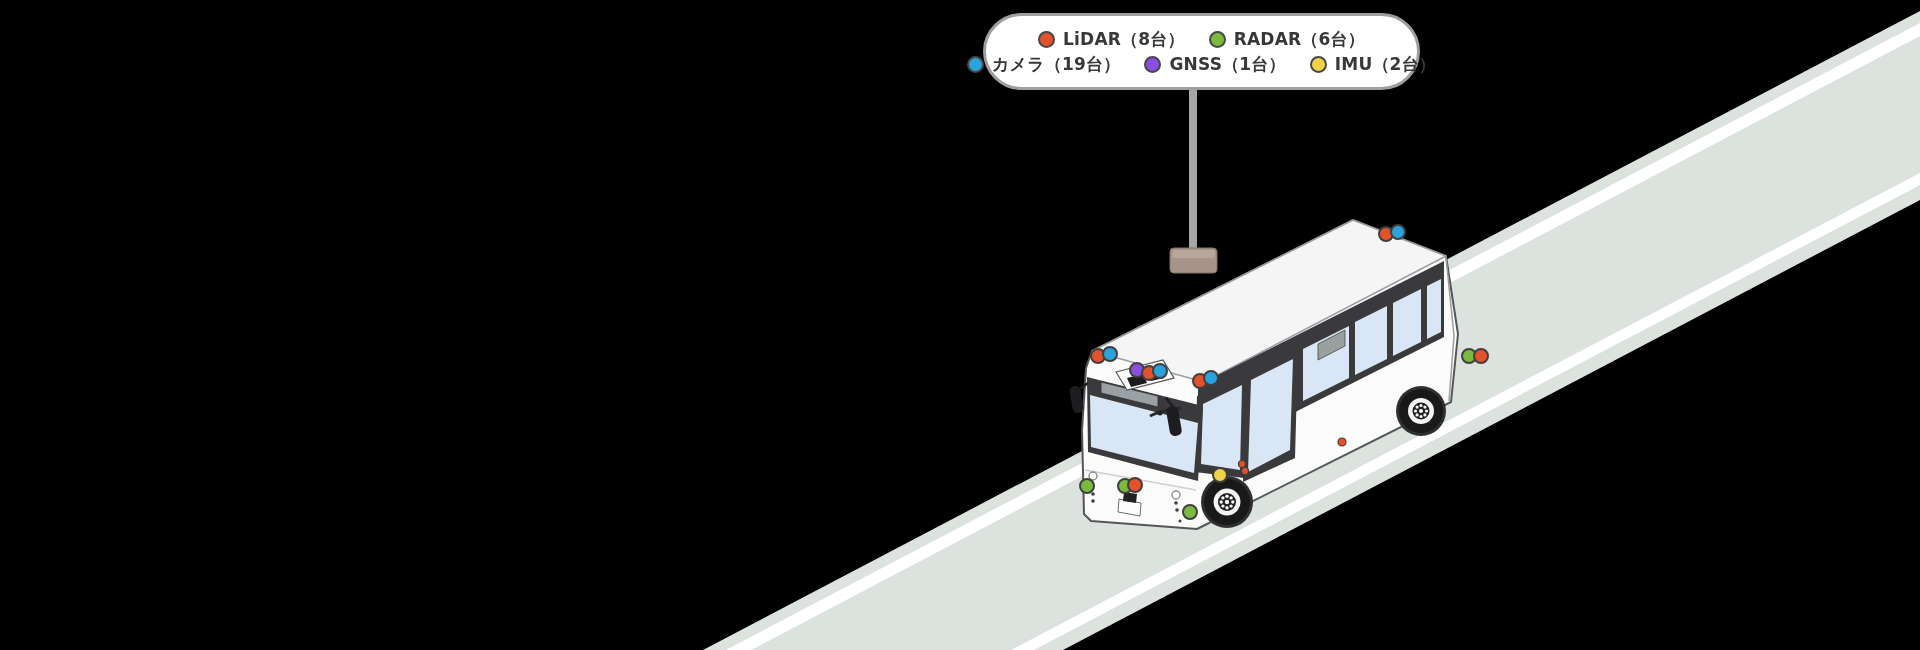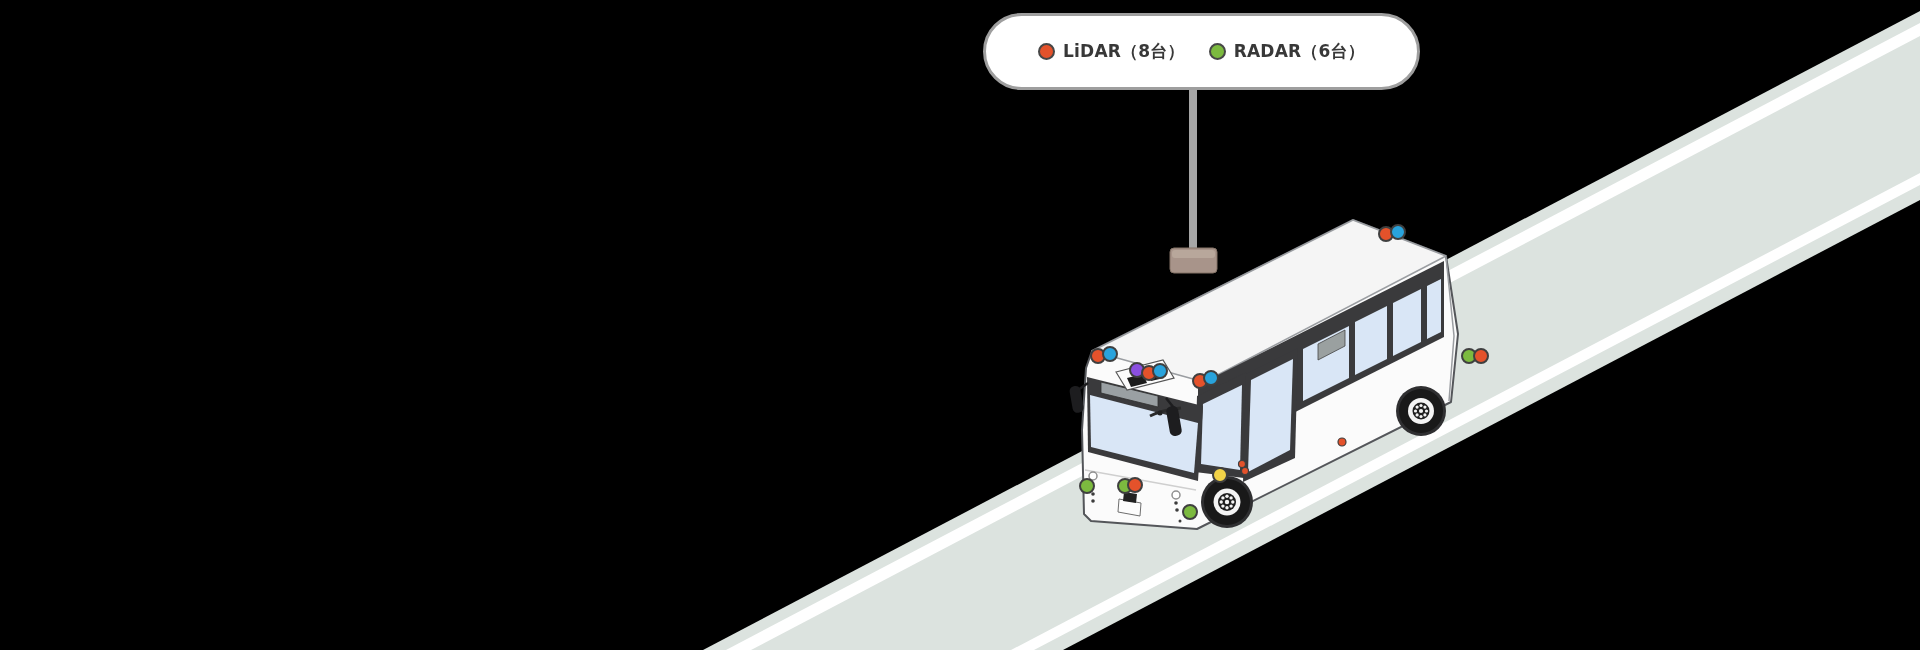--- a/index.html
+++ b/index.html
@@ -195,14 +195,28 @@
       <div class="legend-row">
         <span class="legend-item">
           <span class="legend-dot" style="background: rgb(228, 82, 43);"></span>
           <span>LiDAR（8台）</span>
         </span>
         <span class="legend-item">
           <span class="legend-dot" style="background: rgb(124, 186, 63);"></span>
           <span>RADAR（6台）</span>
         </span>
       </div>
+      <div class="legend-row">
+        <span class="legend-item">
+          <span class="legend-dot" style="background: rgb(41, 163, 220);"></span>
+          <span>カメラ（19台）</span>
+        </span>
+        <span class="legend-item">
+          <span class="legend-dot" style="background: rgb(138, 79, 224);"></span>
+          <span>GNSS（1台）</span>
+        </span>
+        <span class="legend-item">
+          <span class="legend-dot" style="background: rgb(242, 211, 72);"></span>
+          <span>IMU（2台）</span>
+        </span>
+      </div>
     </div>
 </div>
 
 </body></html>

